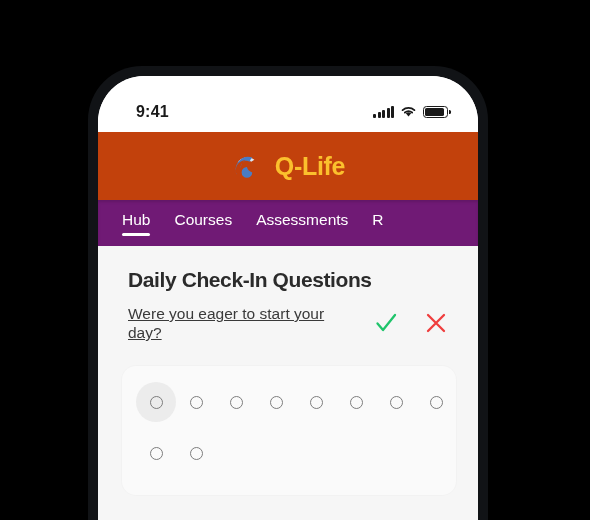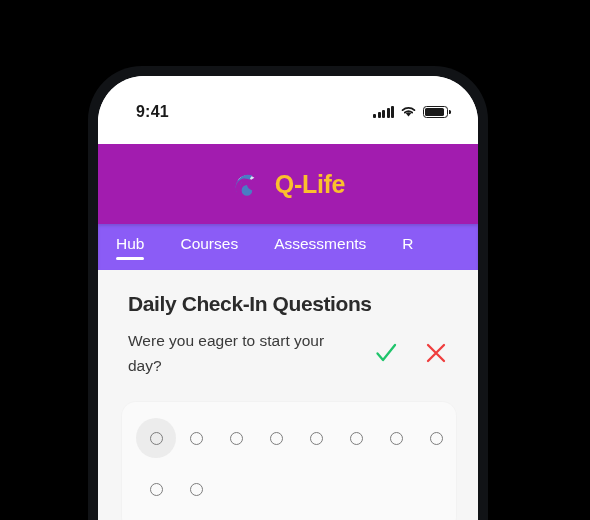--- a/index.html
+++ b/index.html
@@ -34,21 +34,21 @@
     width: 380px;
     height: 510px;
     background: #f6f6f6;
     border-radius: 46px 46px 0 0;
     overflow: hidden;
   }
 
   
   #status-bar {
     position: relative;
-    height: 68px;
+    height: 56px;
     background: #ffffff;
   }
   #status-time {
     position: absolute;
     left: 38px;
     top: 27px;
     font-size: 16px;
     font-weight: bold;
     color: #1a1a1a;
     letter-spacing: .2px;
@@ -78,43 +78,43 @@
     padding: 1.4px;
   }
   .battery::after{
     content:""; position:absolute; right:-3.6px; top:3.4px;
     width:2px; height:4px; background:#1a1a1a; border-radius:0 1.5px 1.5px 0;
   }
   .battery span{ display:block; height:100%; width:92%; background:#1a1a1a; border-radius:1.6px;}
 
   
   #app-header {
-    height: 80px;
-    background: #a21caf;
+    height: 68px;
+    background: #c2410c;
     display: flex;
     align-items: center;
     justify-content: center;
     gap: 10px;
   }
   #brand-logo { width: 34px; height: 34px; display:block; }
   #brand-name {
     font-size: 25px;
     font-weight: bold;
     color: #fbc02d;
     letter-spacing: -.3px;
   }
 
   
   #nav-tabs {
     height: 46px;
-    background: #8b5cf6;
-    display: flex;
-    align-items: center;
-    padding-left: 18px;
-    gap: 36px;
+    background: #701a75;
+    display: flex;
+    align-items: center;
+    padding-left: 24px;
+    gap: 24px;
     white-space: nowrap;
     overflow: hidden;
     box-shadow: inset 0 2px 3px rgba(0,0,0,0.13);
   }
   .nav-tab {
     font-size: 15.5px;
     color: #ffffff;
     position: relative;
     padding-bottom: 7px;
     flex: 0 0 auto;
@@ -142,23 +142,24 @@
     letter-spacing: -.4px;
   }
   #question-row {
     margin: 12px 26px 0 30px;
     display: flex;
     align-items: center;
     justify-content: space-between;
   }
   #question-text {
     font-size: 15.5px;
-    line-height: 25px;
+    line-height: 19px;
     color: #3a3a3a;
     max-width: 200px;
+    text-decoration: underline;
   }
   #answer-icons { display:flex; align-items:center; gap: 26px; padding-right: 4px;}
   .answer-icon { width: 24px; height: 24px; display:block; }
 
   
   #scale-card {
     margin: 24px 22px 0 24px;
     background: #fafafa;
     border-radius: 14px;
     padding: 16px 0 22px 0;

